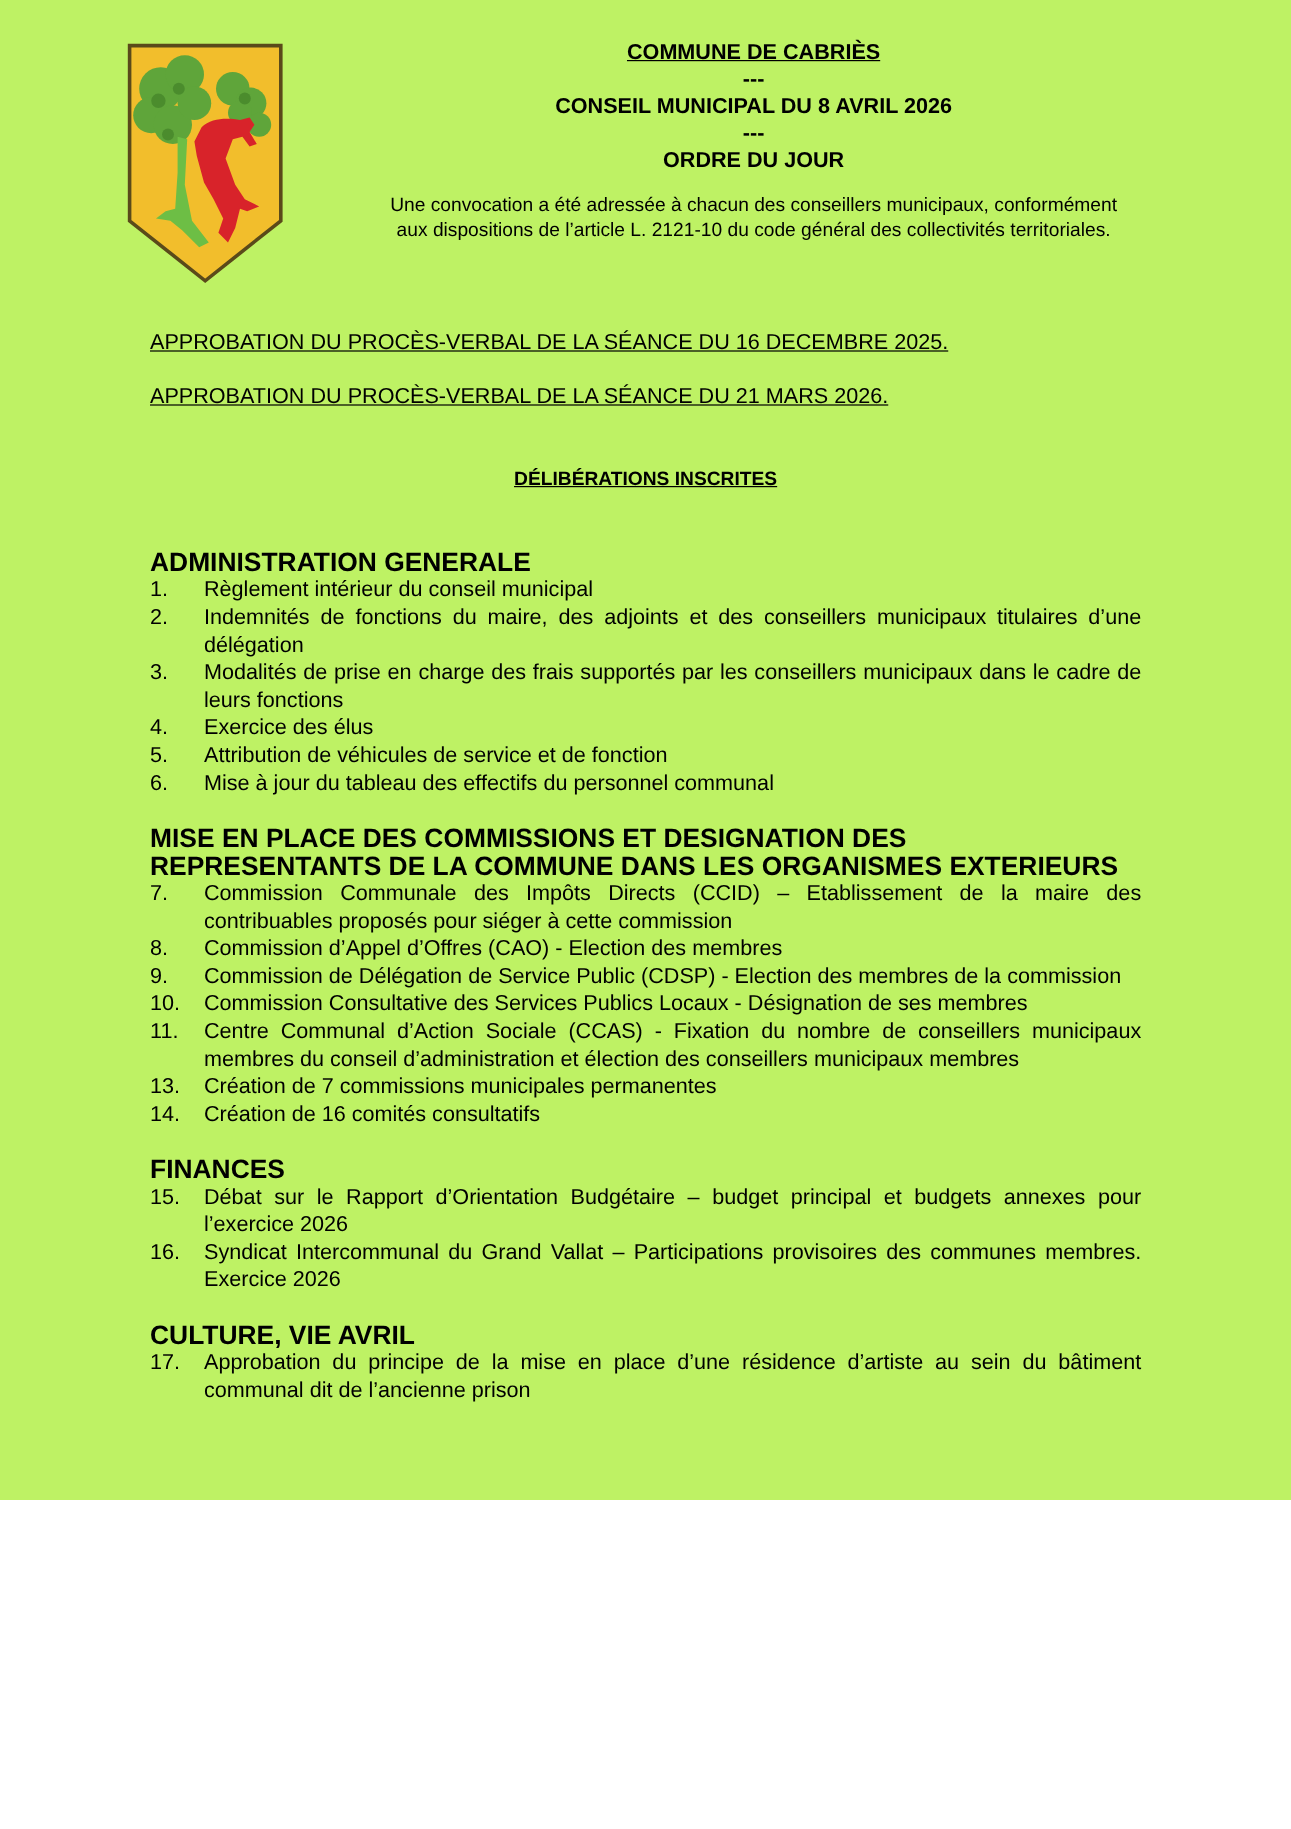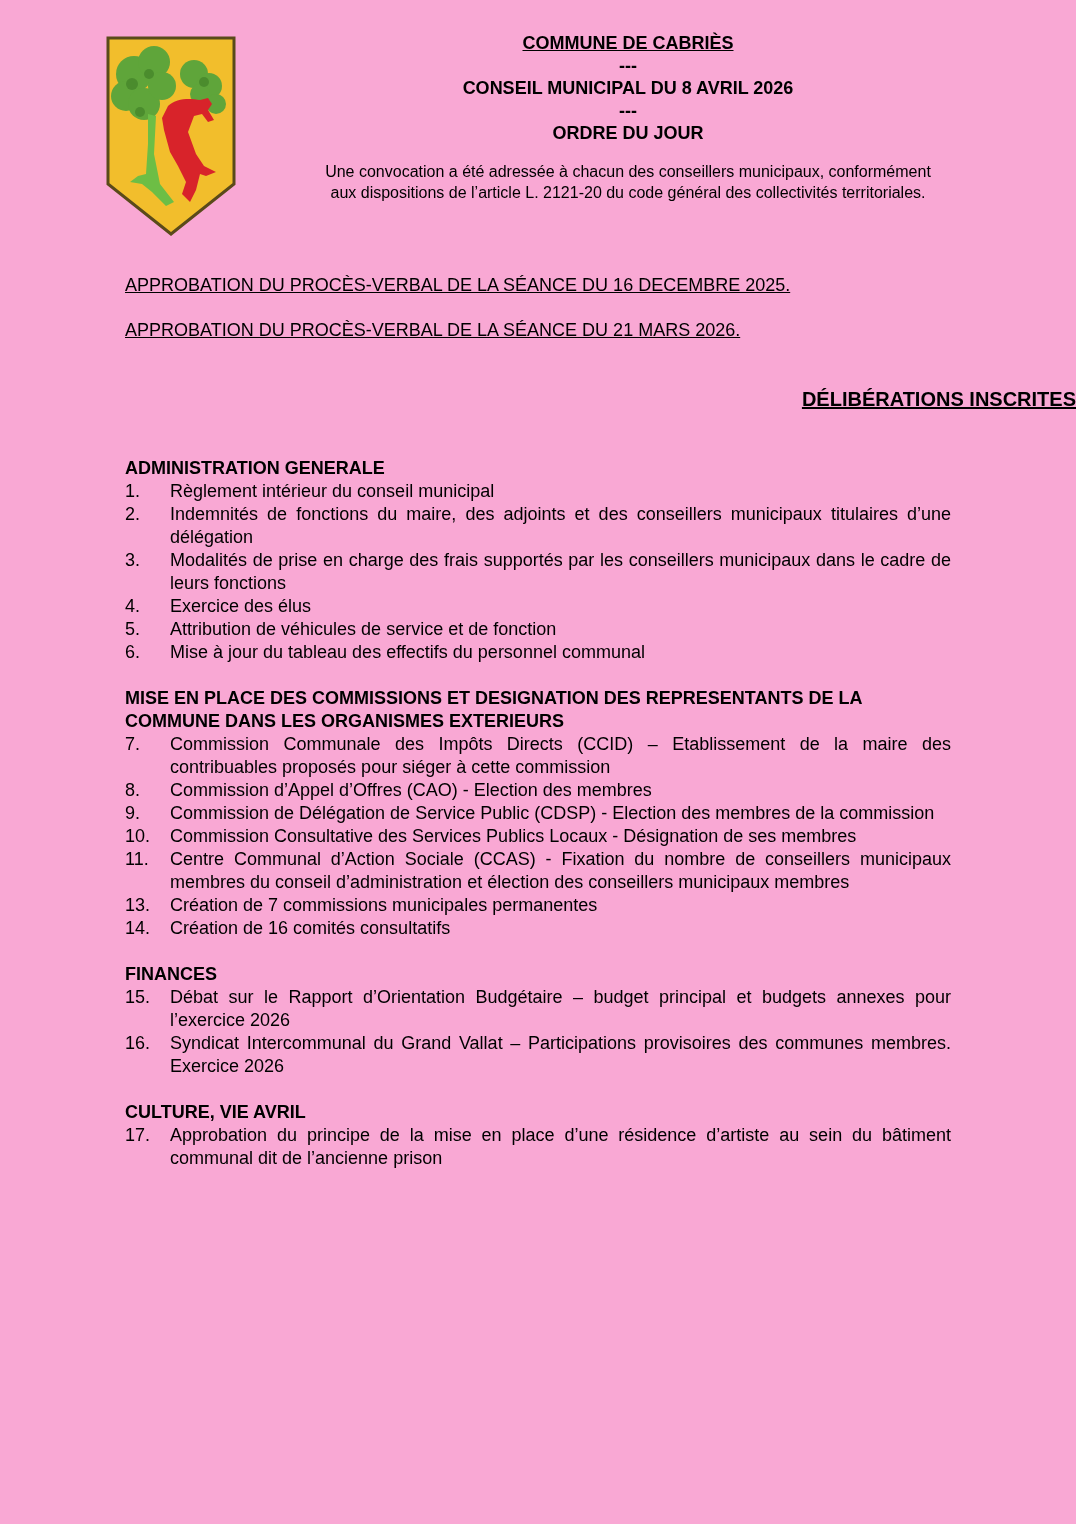--- a/index.html
+++ b/index.html
@@ -12,22 +12,22 @@
       height: 1524px;
       position: relative;
       overflow: hidden;
       font-family: "Liberation Sans", sans-serif;
       color: #000000;
     }
     .page {
       position: absolute;
       left: 0; top: 0;
       width: 1076px;
-      height: 1524px;
-      background: #f9a8d4;
+      height: 1250px;
+      background: #bef264;
     }
     .crest {
       position: absolute;
       left: 104px;
       top: 34px;
       width: 134px;
       height: 204px;
     }
     .header {
       position: absolute;
@@ -68,38 +68,38 @@
       line-height: 23px;
       text-decoration: underline;
       margin: 0 0 22px 0;
       white-space: nowrap;
     }
     .delib-title {
       position: absolute;
       left: 0;
       width: 1076px;
       top: 388px;
-      text-align: right;
-      font-weight: bold;
-      font-size: 20px;
+      text-align: center;
+      font-weight: bold;
+      font-size: 16px;
       line-height: 23px;
       text-decoration: underline;
     }
     .sections {
       position: absolute;
       left: 125px;
       top: 457px;
       width: 826px;
     }
     .section {
       margin-bottom: 23px;
     }
     .section-title {
       font-weight: bold;
-      font-size: 18px;
+      font-size: 22px;
       line-height: 23px;
       margin: 0;
     }
     .item {
       display: flex;
       font-size: 18px;
       line-height: 23px;
     }
     .item .num {
       width: 33px;
@@ -143,21 +143,21 @@
       <path d="M64 72 C72 64 86 64 96 66 L104 64 L108 70 L104 76 L110 86 L104 88 L98 80 L90 82 L84 98 L92 120 L100 132 L112 138 L102 142 L96 140 L92 156 L86 168 L78 160 L82 148 L74 132 L66 118 L60 96 L58 84 Z" fill="#D8232A"></path>
     </svg>
   </div>
 
   <div class="header">
     <p class="title underline">COMMUNE DE CABRIÈS</p>
     <p class="sep">---</p>
     <p class="title">CONSEIL MUNICIPAL DU 8 AVRIL 2026</p>
     <p class="sep">---</p>
     <p class="title">ORDRE DU JOUR</p>
-    <div class="convocation">Une convocation a été adressée à chacun des conseillers municipaux, conformément aux dispositions de l’article L. 2121-20 du code général des collectivités territoriales.</div>
+    <div class="convocation">Une convocation a été adressée à chacun des conseillers municipaux, conformément aux dispositions de l’article L. 2121-10 du code général des collectivités territoriales.</div>
   </div>
 
   <div class="approvals">
     <p class="approval">APPROBATION DU PROCÈS-VERBAL DE LA SÉANCE DU 16 DECEMBRE 2025.</p>
     <p class="approval">APPROBATION DU PROCÈS-VERBAL DE LA SÉANCE DU 21 MARS 2026.</p>
   </div>
 
   <div class="delib-title">DÉLIBÉRATIONS INSCRITES</div>
 
   <div class="sections">

